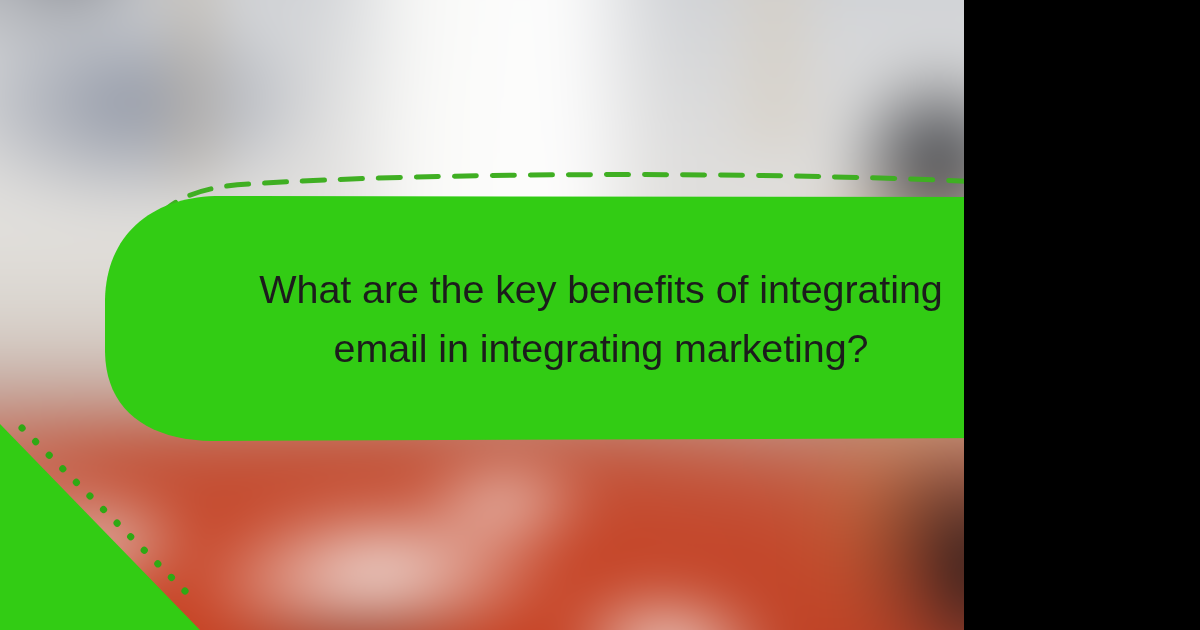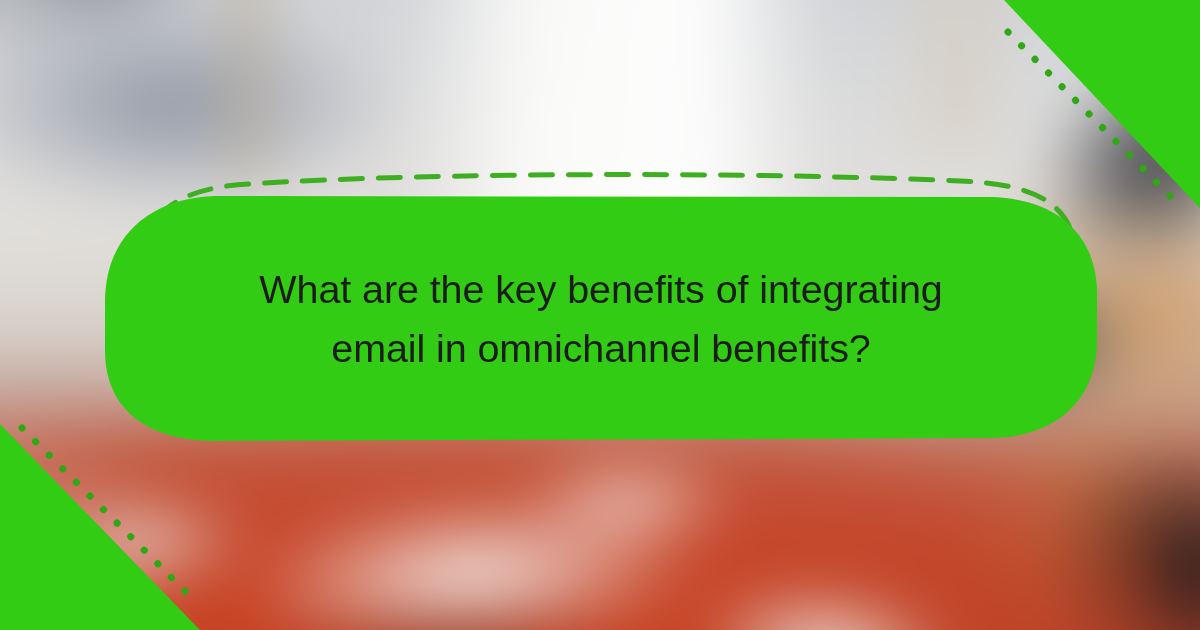--- a/index.html
+++ b/index.html
@@ -7,21 +7,21 @@
     margin: 0;
     padding: 0;
     background: #000;
   }
   body {
     font-family: "Liberation Sans", sans-serif;
   }
 
   #stage {
     position: relative;
-    width: 1200px;
+    width: 964px;
     height: 630px;
     overflow: hidden;
     background: #b9b9bb;
   }
 
   
   .bg-photo {
     position: absolute;
     inset: -60px;
     filter: blur(26px);
@@ -262,16 +262,16 @@
              C 106 412, 150 440, 212 441
              L 992 438
              C 1054 437, 1096 402, 1097 342
              L 1097 292
              C 1096 232, 1054 199, 992 197
              Z" fill="#32CC14"></path>
   </svg>
 
   <div class="card-text">
     <span class="ln">What are the key benefits of integrating</span>
-    <span class="ln">email in omnichannel benefits?</span>
+    <span class="ln">email in integrating marketing?</span>
   </div>
 
 </div>
 
 </body></html>

